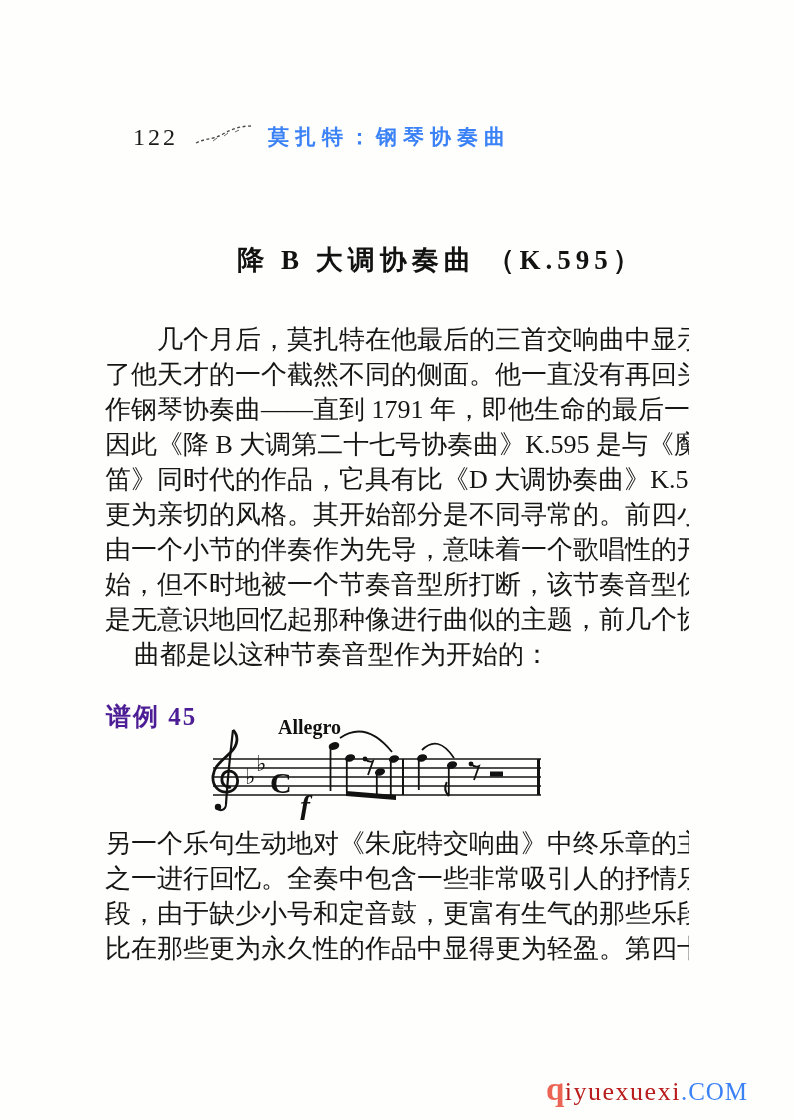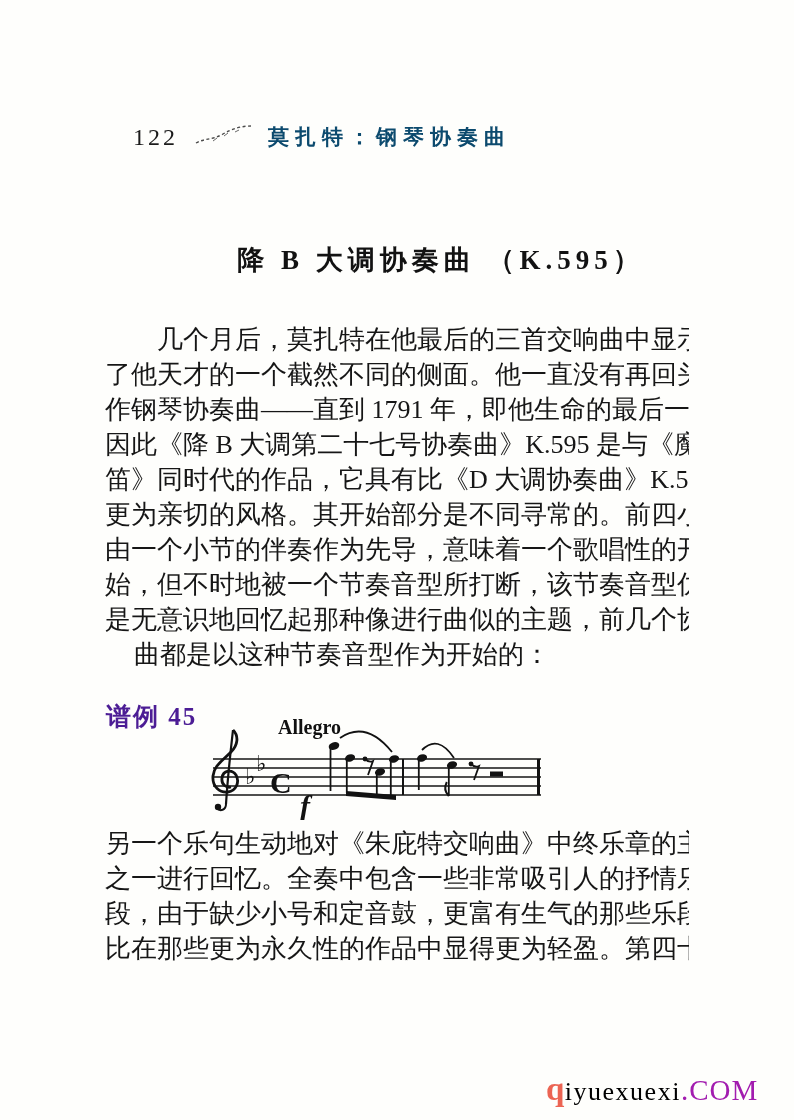--- a/index.html
+++ b/index.html
@@ -19,21 +19,21 @@
     position: absolute; top: 120px; left: 0; right: 0; height: 34px;
   }
   .page-number {
     position: absolute; left: 133px; top: 4px;
     font-size: 24px; letter-spacing: 3px; color: #1b1b1b;
   }
   .scribble { position: absolute; left: 193px; top: 2px; }
   .header-title {
     position: absolute; left: 268px; top: 3px;
     font-size: 21px; font-weight: 700; letter-spacing: 6px;
-    color: #0c4a6e;
+    color: #3b82f6;
   }
   .section-title {
     position: absolute; top: 242px; left: 0; width: 794px;
     text-align: center;
     font-size: 27px; font-weight: 700; letter-spacing: 5px;
     color: #121212;
     padding-left: 44px;
   }
   .body-block {
     position: absolute; left: 105px; width: 584px;
@@ -52,22 +52,22 @@
     position: absolute; left: 106px; top: 700px;
     font-size: 25px; font-weight: 700; letter-spacing: 2px;
     color: #4c1d95;
   }
   .score-figure { position: absolute; left: 200px; top: 708px; }
   .watermark {
     position: absolute; left: 546px; top: 1072px; width: 244px;
     white-space: nowrap; line-height: 34px;
   }
   .wm-q  { font-size: 33px; font-weight: 700; color: #ec6453; letter-spacing: 0.5px; }
-  .wm-mid { font-size: 26px; color: #000000; letter-spacing: 1.5px; }
-  .wm-suffix { font-size: 29px; color: #a21caf; letter-spacing: 1px; }
+  .wm-mid { font-size: 26px; color: #b91c1c; letter-spacing: 1.5px; }
+  .wm-suffix { font-size: 25px; color: #3b82f6; letter-spacing: 1px; }
 </style>
 </head>
 <body>
 
 <div class="page">
 
   <div class="running-header">
     <span class="page-number">122</span>
     <svg class="scribble" width="62" height="26" viewBox="0 0 62 26">
       <path d="M3 21 C12 16 20 18 30 12 S50 4 58 4" fill="none" stroke="#2a2a2a" stroke-width="1.4" stroke-dasharray="3 2.5" opacity="0.85"></path>

